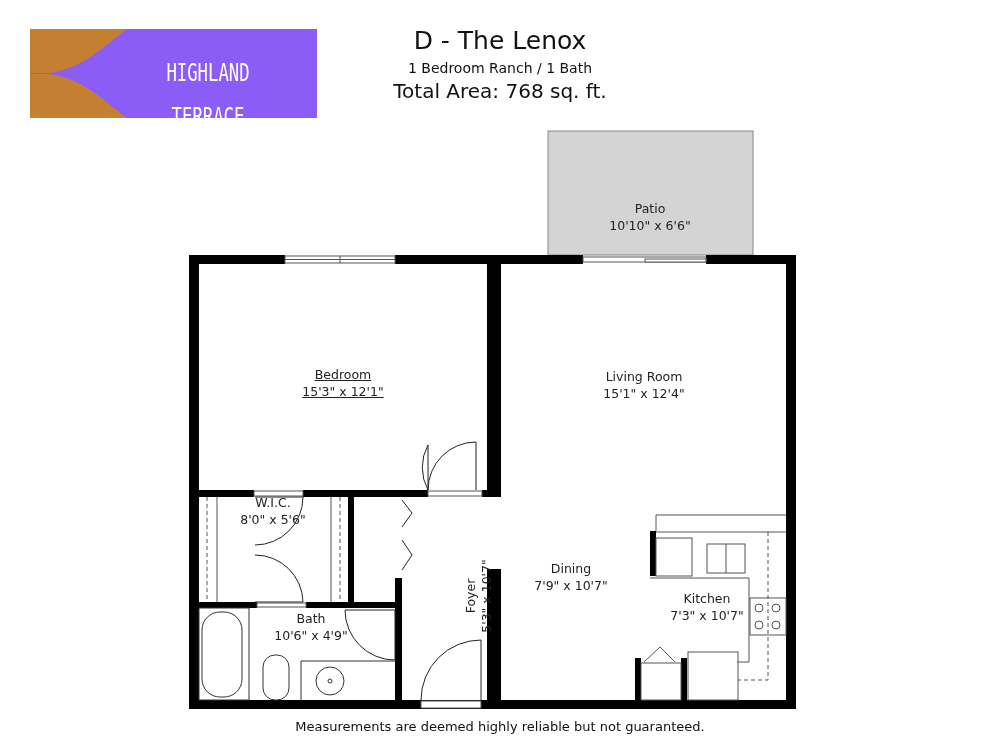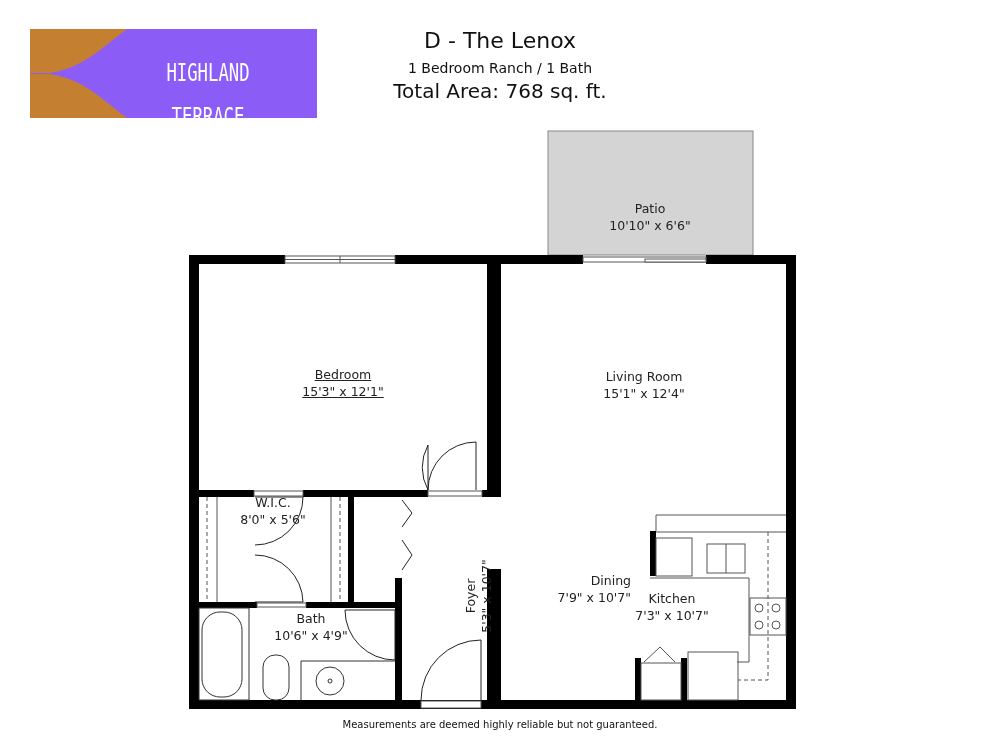--- a/index.html
+++ b/index.html
@@ -1,27 +1,27 @@
 <!DOCTYPE html>
 <html><head>
 <meta charset="utf-8">
 <style>
   html,body{margin:0;padding:0;background:#fff;}
   body{width:1000px;height:750px;position:relative;overflow:hidden;font-family:"Liberation Sans",sans-serif;}
   .logo{position:absolute;left:30px;top:29px;width:287px;height:89px;background:#8b5cf6;overflow:hidden;}
   .logo svg{position:absolute;left:0;top:0;}
   .logo-text{position:absolute;left:78px;top:22px;width:200px;text-align:center;color:#fff;font-family:"DejaVu Sans Mono",monospace;font-size:24px;letter-spacing:0px;transform:scaleX(0.72);transform-origin:center;line-height:44px;}
   .title-block{position:absolute;left:340px;top:26px;width:320px;text-align:center;color:#111;font-family:"DejaVu Sans",sans-serif;}
-  .title{font-size:22px;line-height:30px;}
+  .title{font-size:25px;line-height:30px;}
   .subtitle{font-size:14px;line-height:25px;}
   .area{font-size:20px;line-height:20px;}
   .plan{position:absolute;left:0;top:0;}
   .lbl{position:absolute;text-align:center;font-family:"DejaVu Sans",sans-serif;font-size:12.5px;color:#222;line-height:17px;white-space:nowrap;}
   .foyer{position:absolute;left:424px;top:580px;width:110px;text-align:center;font-family:"DejaVu Sans",sans-serif;font-size:12.5px;color:#222;line-height:16px;transform:rotate(-90deg);transform-origin:center;white-space:nowrap;}
-  .disclaimer{position:absolute;left:260px;top:719px;width:480px;text-align:center;font-family:"DejaVu Sans",sans-serif;font-size:10px;color:#111;}
+  .disclaimer{position:absolute;left:260px;top:719px;width:480px;text-align:center;font-family:"DejaVu Sans",sans-serif;font-size:13px;color:#111;}
 </style>
 </head>
 <body>
 
 <div class="logo">
   <svg width="287" height="89">
     <path d="M0,0 L97,0 C 70,20 55,38 20,44 L0,44 Z" fill="#C47F30"></path>
     <path d="M0,89 L97,89 C 70,69 55,51 20,45 L0,45 Z" fill="#C47F30"></path>
   </svg>
   <div class="logo-text">HIGHLAND TERRACE</div>
@@ -141,22 +141,22 @@
   <div>8'0" x 5'6"</div>
 </div>
 <div class="lbl" style="left:251px;top:610px;width:120px;">
   <div>Bath</div>
   <div>10'6" x 4'9"</div>
 </div>
 <div class="foyer">
   <div>Foyer</div>
   <div>5'3" x 10'7"</div>
 </div>
-<div class="lbl" style="left:511px;top:572px;width:120px;text-align:right;">
+<div class="lbl" style="left:511px;top:560px;width:120px;">
   <div>Dining</div>
   <div>7'9" x 10'7"</div>
 </div>
-<div class="lbl" style="left:612px;top:590px;width:120px;">
+<div class="lbl" style="left:647px;top:590px;width:120px;">
   <div>Kitchen</div>
   <div>7'3" x 10'7"</div>
 </div>
 
 <div class="disclaimer">Measurements are deemed highly reliable but not guaranteed.</div>
 
 </body></html>

